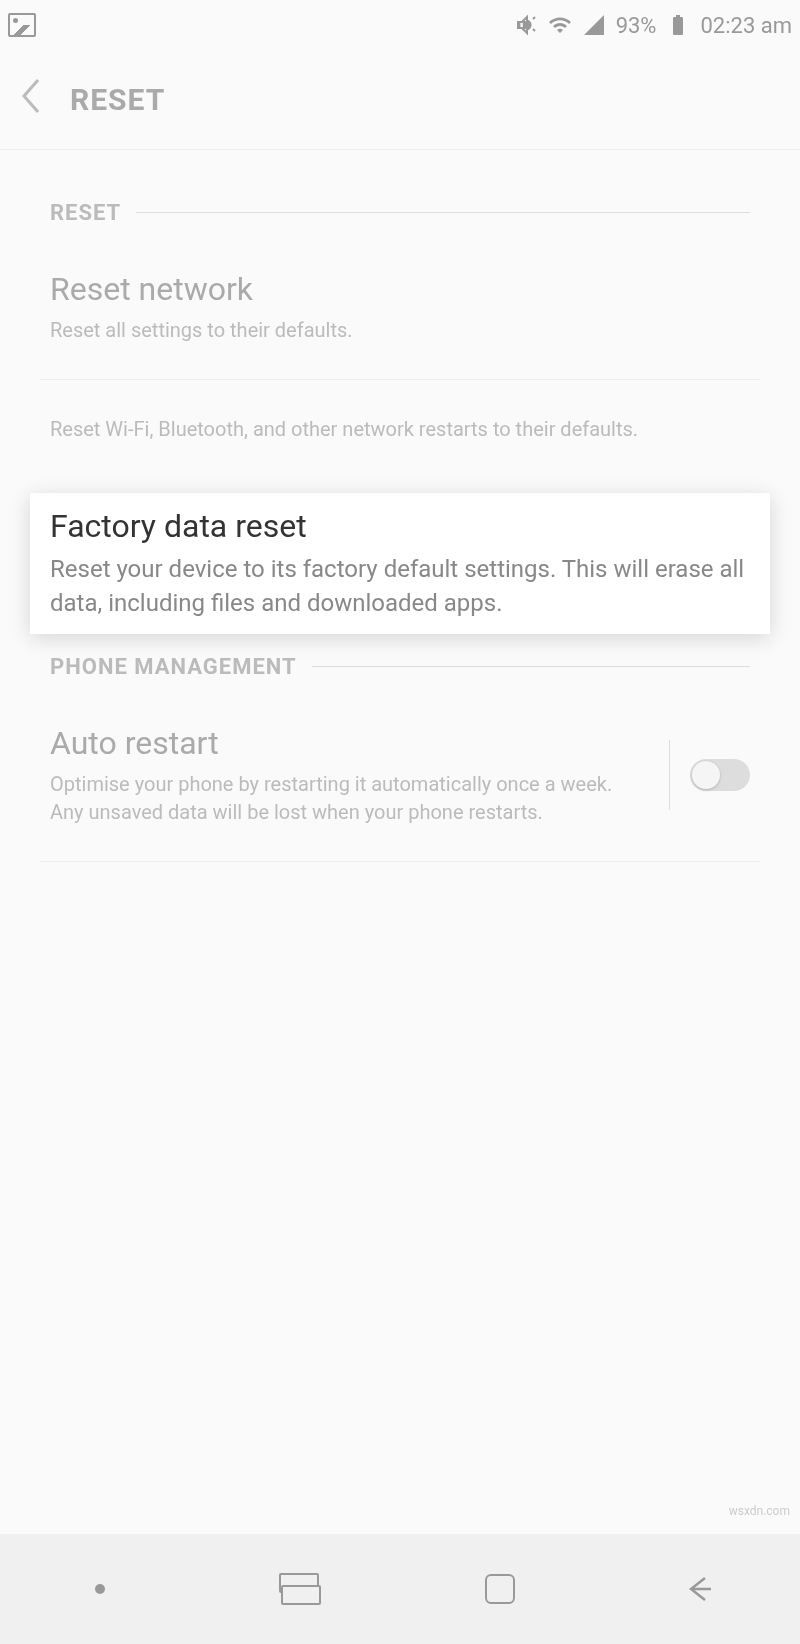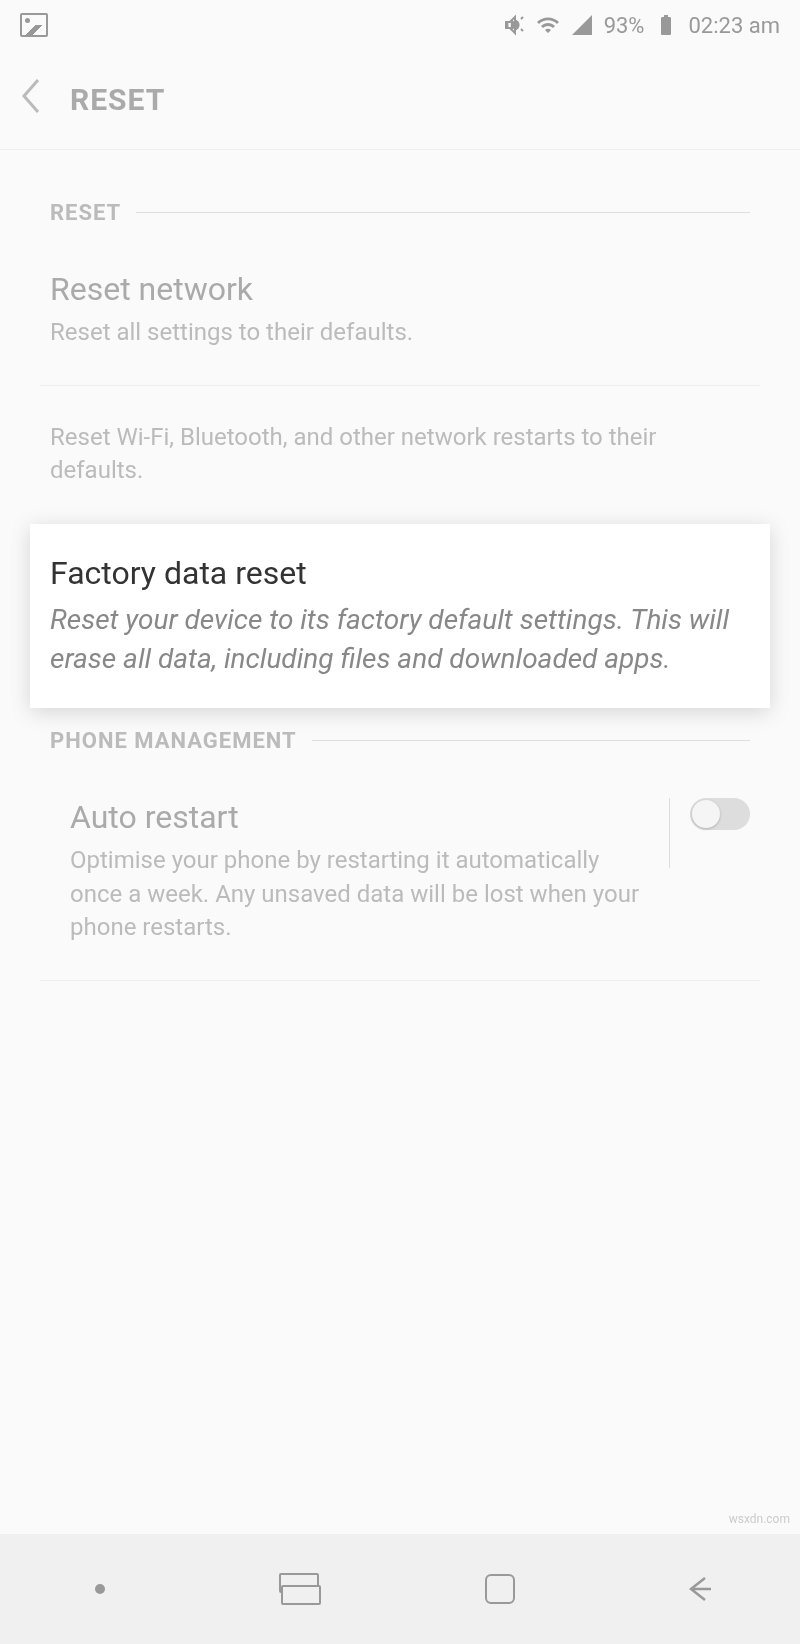--- a/index.html
+++ b/index.html
@@ -13,21 +13,21 @@
       font-family: -apple-system, BlinkMacSystemFont, 'Segoe UI', Roboto, sans-serif;
       background: #fafafa;
       position: relative;
       overflow: hidden;
     }
     .status-bar {
       height: 50px;
       display: flex;
       justify-content: space-between;
       align-items: center;
-      padding: 0 20px;
+      padding: 0 8px;
       color: #999;
     }
     .status-left {
       display: flex;
       align-items: center;
     }
     .picture-icon {
       width: 28px;
       height: 24px;
       border: 2px solid #999;
@@ -114,48 +114,47 @@
     .list-item.faded .item-title {
       color: #aaa;
     }
     .item-title {
       font-size: 32px;
       color: #aaa;
       margin-bottom: 8px;
       font-weight: 400;
     }
     .item-subtitle {
-      font-size: 24px;
+      font-size: 20px;
       color: #bbb;
       line-height: 1.4;
     }
     .divider {
       height: 1px;
       background: #eee;
       margin: 0 40px;
     }
     .highlighted {
-      margin: 1px 30px;
-      padding: 30px 20px;
+      margin: 15px 30px;
+      padding: 14px 20px;
       background: #fff;
       box-shadow: 0 4px 20px rgba(0,0,0,0.15);
     }
     .highlighted .item-title {
       color: #333;
       font-size: 32px;
     }
     .highlighted .item-subtitle {
       color: #888;
-      font-size: 28px;
-      font-style: italic;
+      font-size: 24px;
     }
     .item-with-toggle {
       display: flex;
+      align-items: center;
       gap: 20px;
-      margin-left: 20px;
     }
     .item-text {
       flex: 1;
     }
     .toggle-divider {
       width: 1px;
       height: 70px;
       background: #ddd;
     }
     .toggle {
@@ -229,21 +228,21 @@
       height: 30px;
       position: relative;
     }
     .nav-back-icon svg {
       stroke: #999;
       fill: none;
       stroke-width: 2.5;
     }
     .watermark {
       position: absolute;
-      bottom: 118px;
+      bottom: 126px;
       right: 10px;
       font-size: 12px;
       color: #ccc;
     }
   </style>
 </head>
 <body>
 
 <div class="status-bar">
   <div class="status-left">

